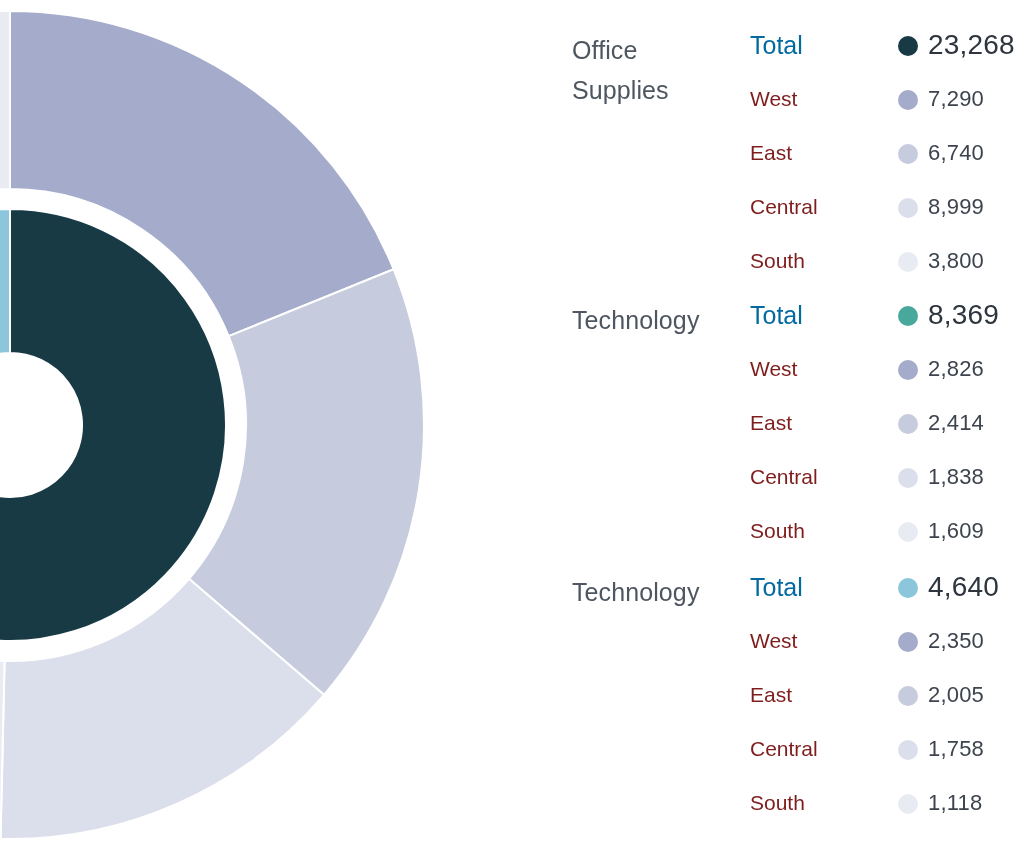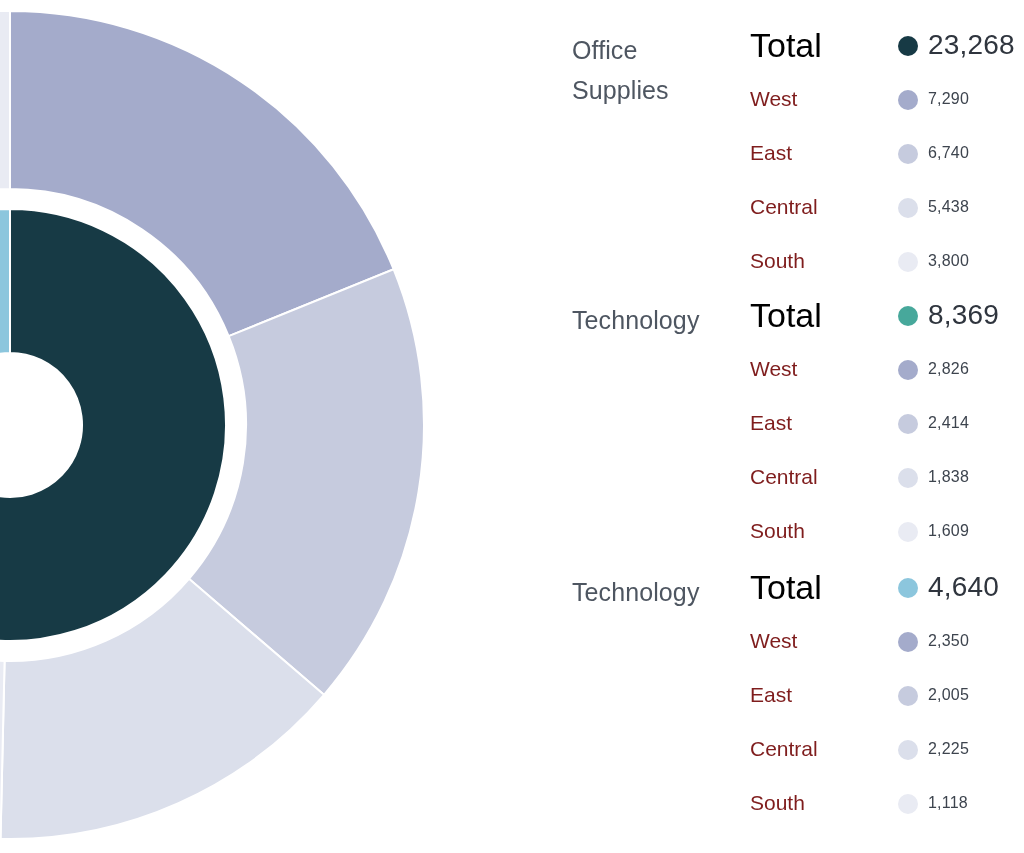--- a/index.html
+++ b/index.html
@@ -72,38 +72,38 @@
   }
   .legend-row .region {
     position: absolute;
     left: 0;
     top: 0;
     font-size: 21px;
     line-height: 30px;
     color: #7f1d1d;
   }
   .legend-row.total .region {
-    font-size: 34px;
+    font-size: 25px;
     line-height: 30px;
-    color: #000000;
+    color: #0369a1;
   }
   .legend-row .dot {
     position: absolute;
     left: 148px;
     top: 6px;
     width: 20px;
     height: 20px;
     border-radius: 50%;
     background: #cccccc;
   }
   .legend-row .value {
     position: absolute;
     left: 178px;
     top: 0;
-    font-size: 16px;
+    font-size: 22px;
     line-height: 30px;
     color: #3d444e;
     letter-spacing: 0.2px;
     white-space: nowrap;
   }
   .legend-row.total .value {
     font-size: 28px;
     color: #2f353e;
   }
 </style>
@@ -152,21 +152,21 @@
             <span class="value">7,290</span>
           </div>
           <div class="legend-row">
             <span class="region">East</span>
             <span class="dot" style="background: rgb(198, 203, 222);"></span>
             <span class="value">6,740</span>
           </div>
           <div class="legend-row">
             <span class="region">Central</span>
             <span class="dot" style="background: rgb(219, 223, 235);"></span>
-            <span class="value">5,438</span>
+            <span class="value">8,999</span>
           </div>
           <div class="legend-row">
             <span class="region">South</span>
             <span class="dot" style="background: rgb(233, 235, 243);"></span>
             <span class="value">3,800</span>
           </div>
         </div>
       </div>
       <div class="legend-group" style="top: 300px;">
         <div class="legend-cat-label">Technology</div>
@@ -212,21 +212,21 @@
             <span class="value">2,350</span>
           </div>
           <div class="legend-row">
             <span class="region">East</span>
             <span class="dot" style="background: rgb(198, 203, 222);"></span>
             <span class="value">2,005</span>
           </div>
           <div class="legend-row">
             <span class="region">Central</span>
             <span class="dot" style="background: rgb(219, 223, 235);"></span>
-            <span class="value">2,225</span>
+            <span class="value">1,758</span>
           </div>
           <div class="legend-row">
             <span class="region">South</span>
             <span class="dot" style="background: rgb(233, 235, 243);"></span>
             <span class="value">1,118</span>
           </div>
         </div>
       </div>
     </div>
 

